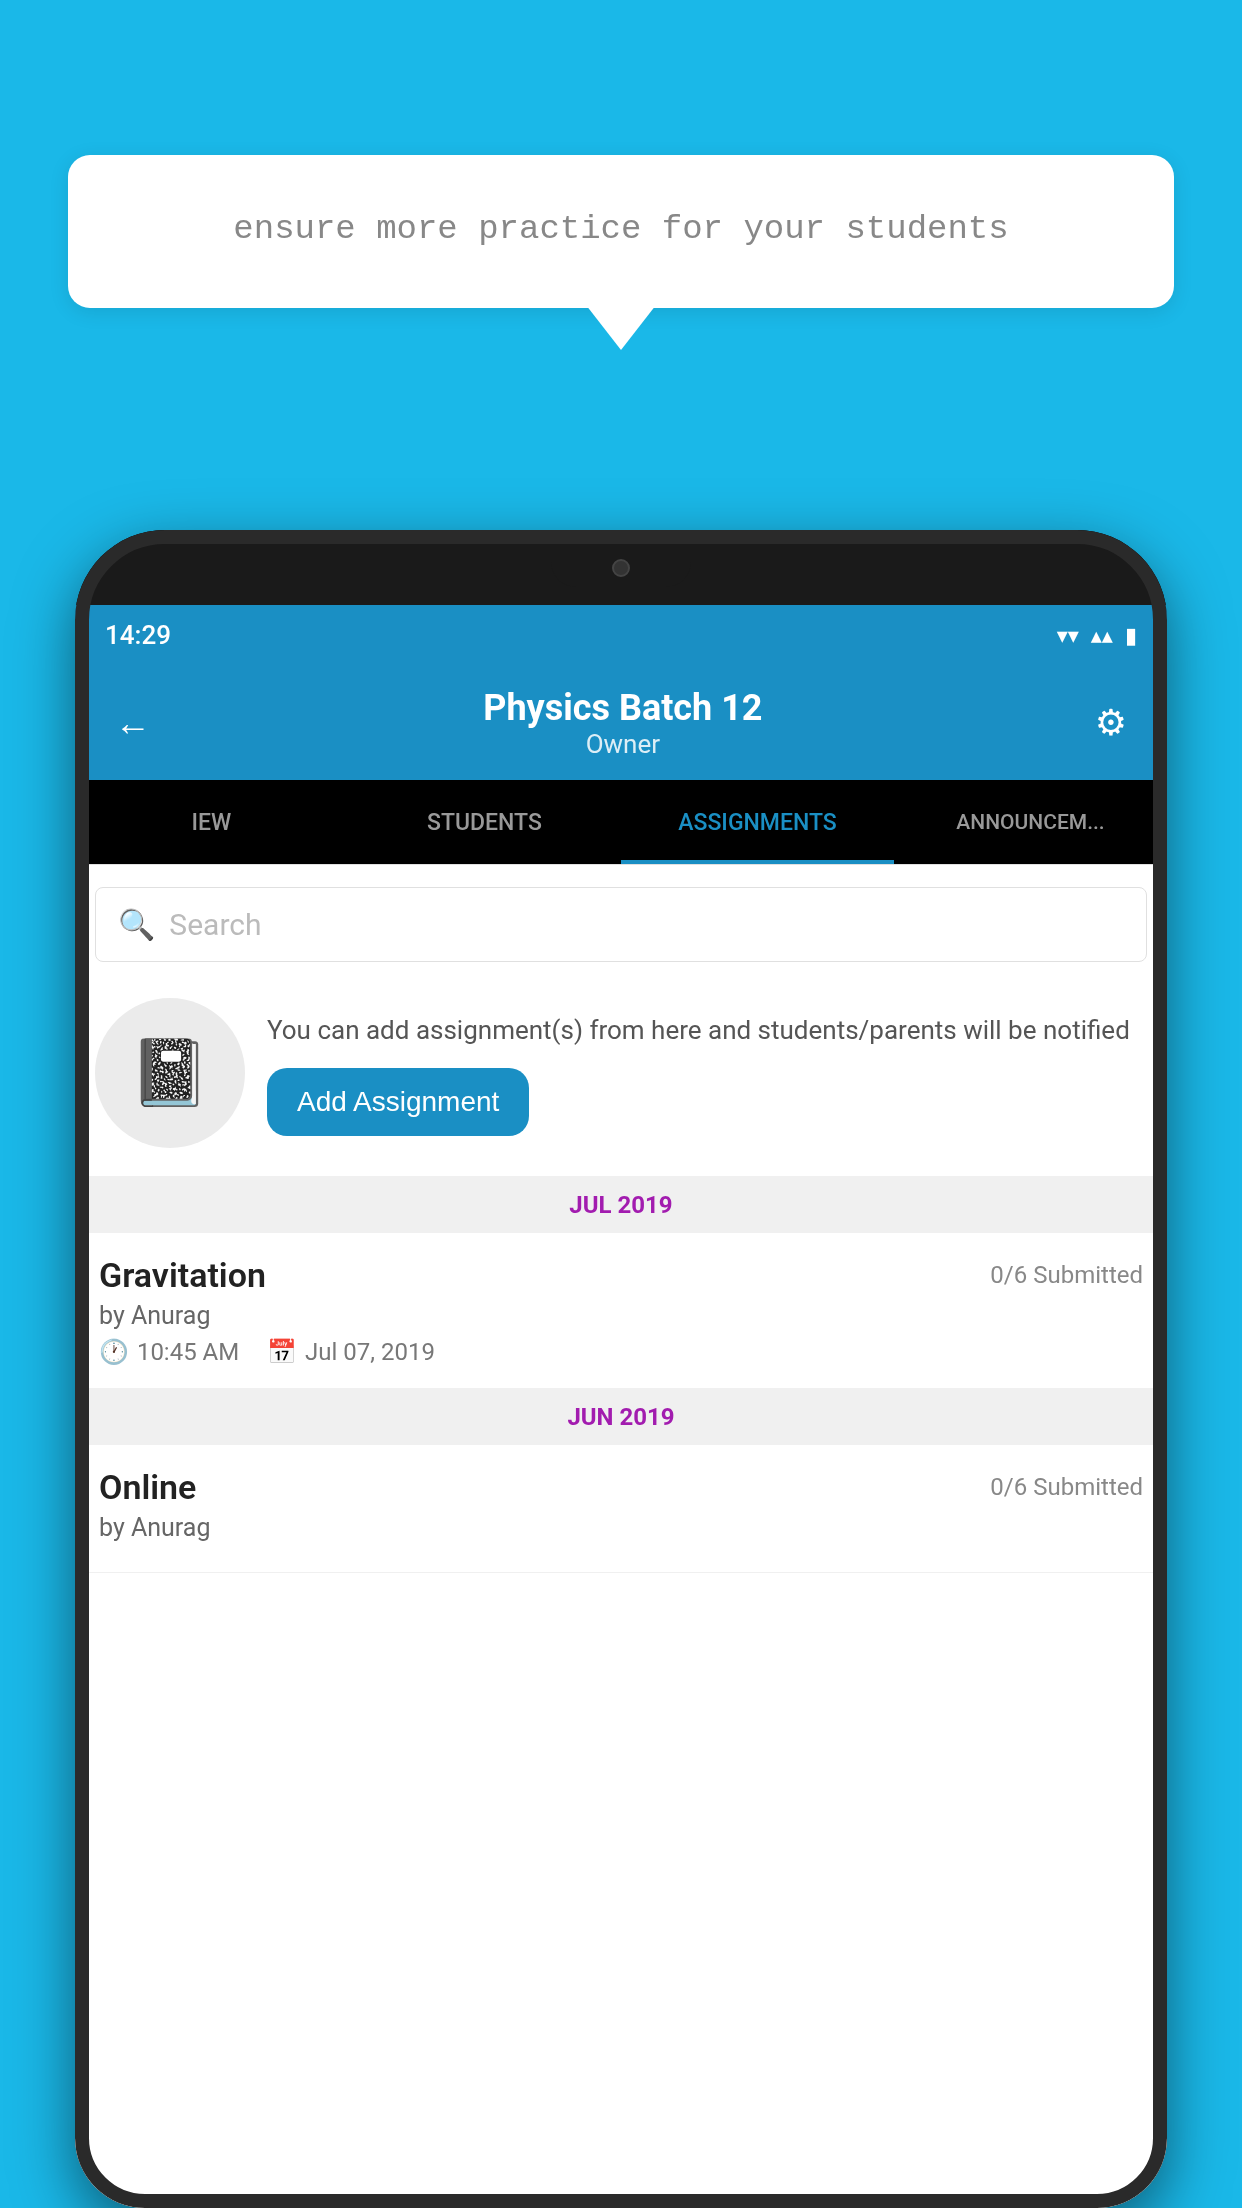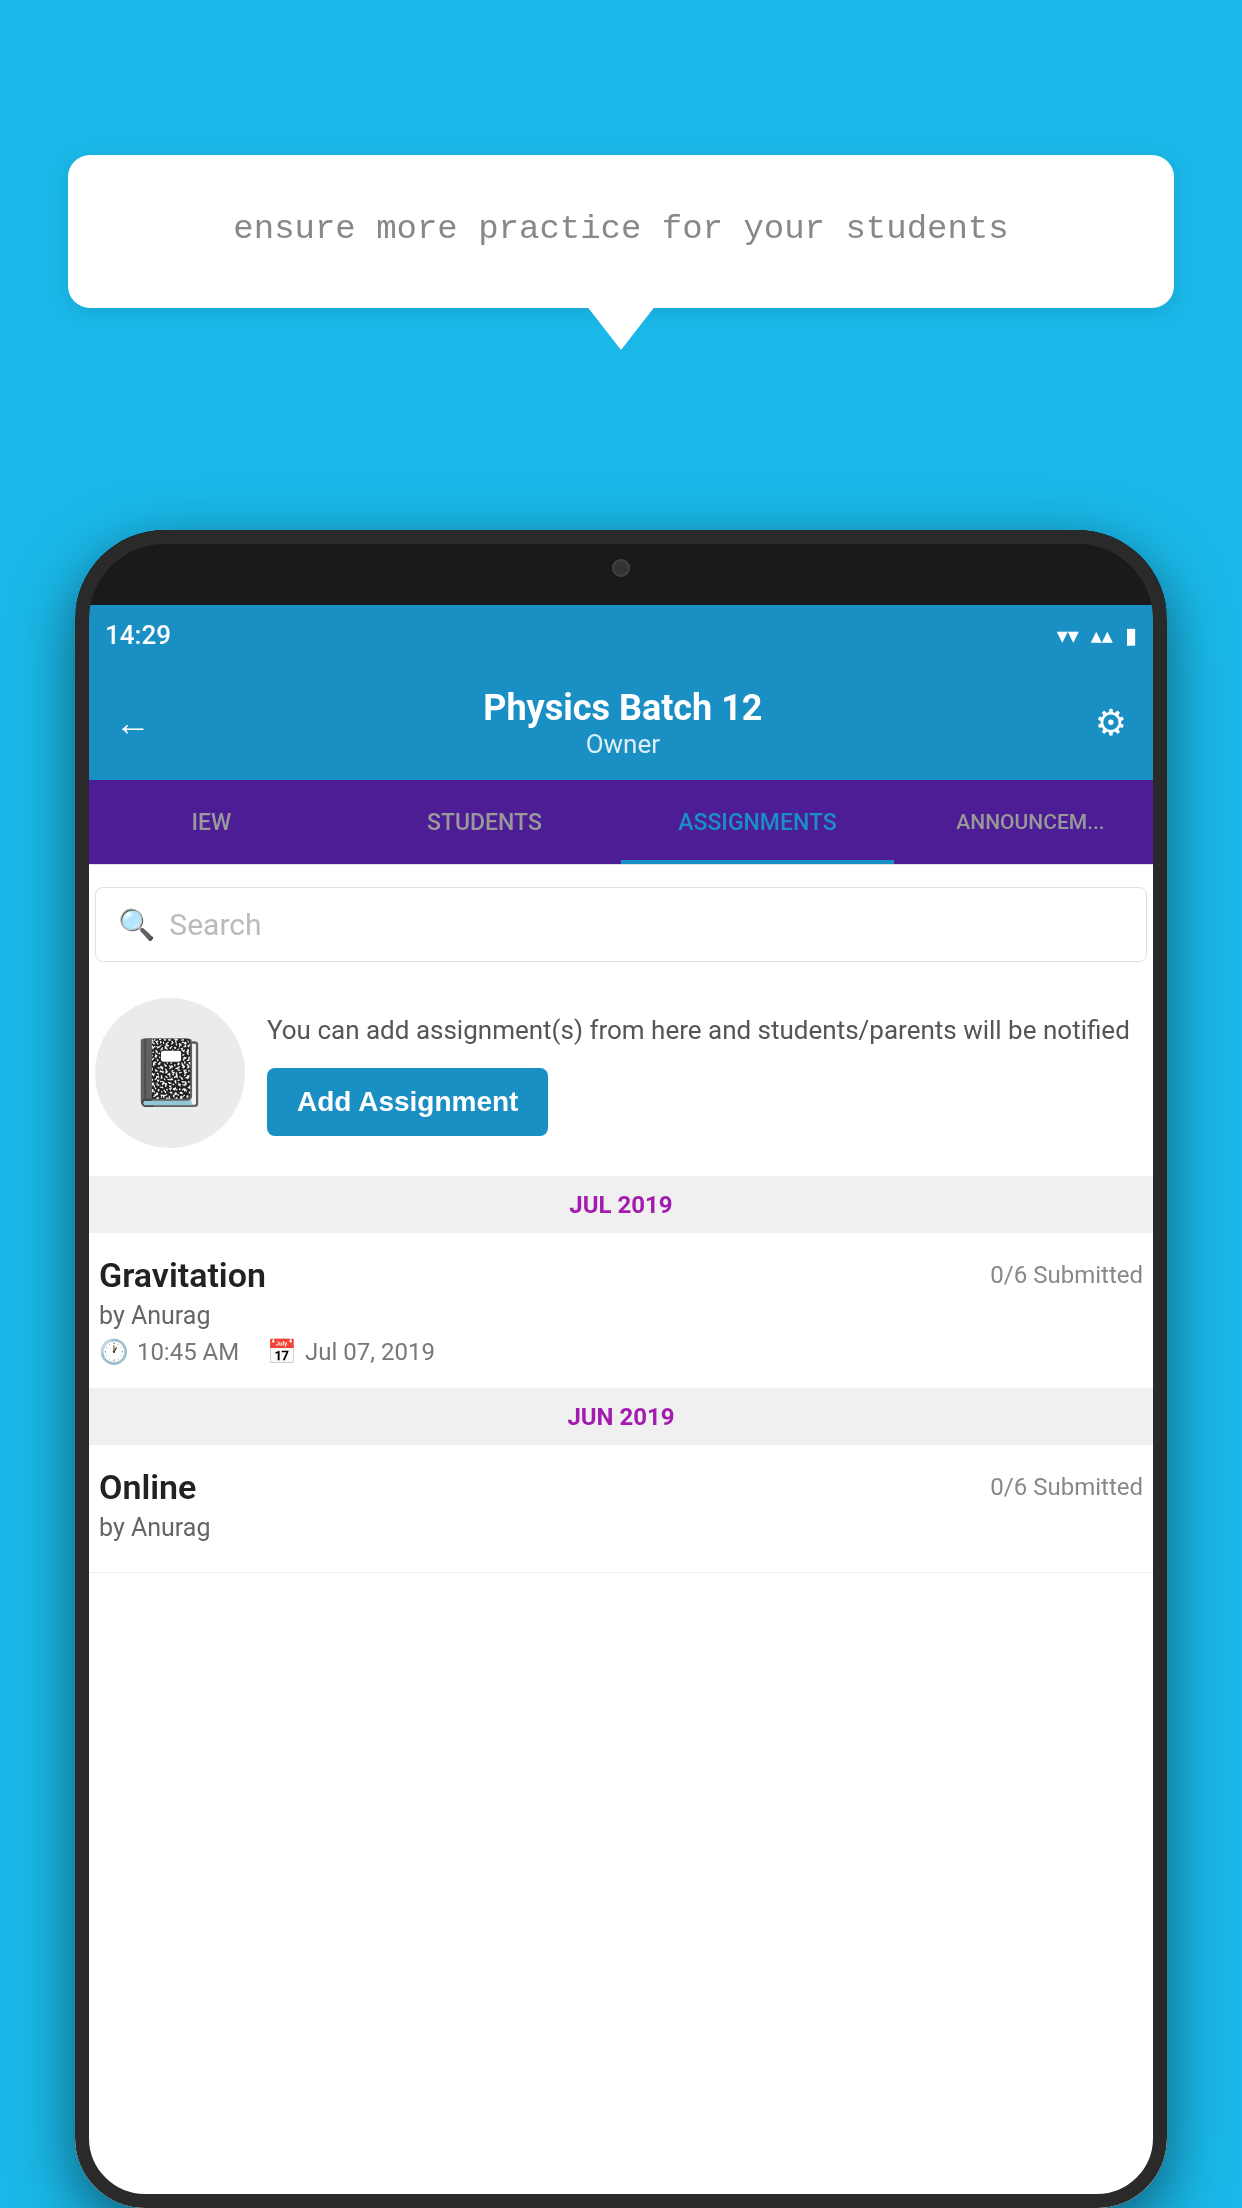--- a/index.html
+++ b/index.html
@@ -177,21 +177,21 @@
       padding: 10px;
     }
 
     
     .tabs-container {
       position: absolute;
       top: 250px;
       left: 0;
       right: 0;
       height: 85px;
-      background: #4c1d95;
+      background: #000000;
       display: flex;
       align-items: center;
       border-bottom: 1px solid #e0e0e0;
       z-index: 7;
       overflow: hidden;
     }
 
     .tab-item {
       flex: 1;
       height: 100%;
@@ -286,24 +286,24 @@
       color: #555;
       font-size: 26px;
       line-height: 1.5;
       margin-bottom: 18px;
     }
 
     .add-assignment-btn {
       background: #1a8fc4;
       color: white;
       border: none;
-      border-radius: 8px;
+      border-radius: 20px;
       padding: 18px 30px;
       font-size: 28px;
-      font-weight: 700;
+      font-weight: 400;
       cursor: pointer;
     }
 
     
     .section-header {
       background: #f0f0f0;
       padding: 14px 24px;
       color: #a21caf;
       font-size: 24px;
       font-weight: 700;

